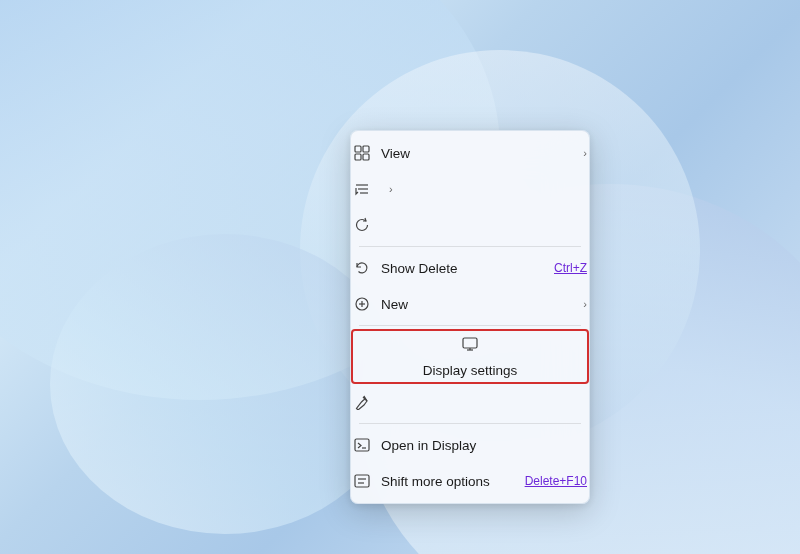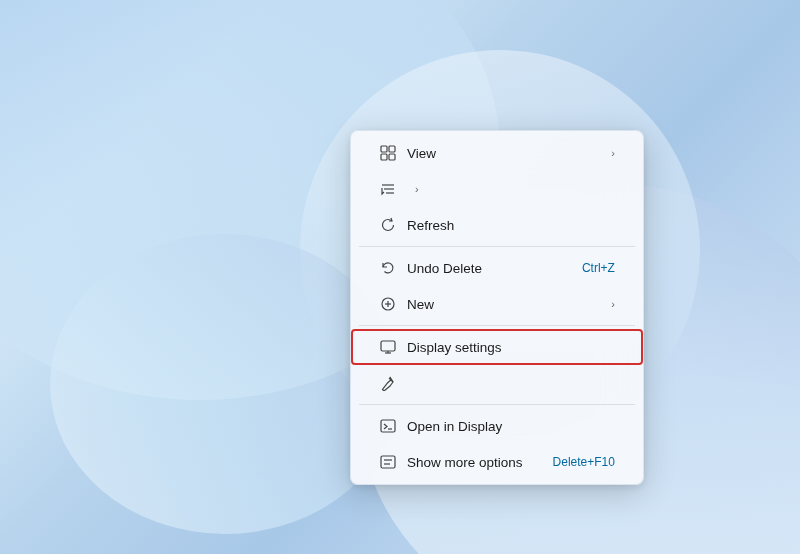--- a/index.html
+++ b/index.html
@@ -76,32 +76,33 @@
       border-radius: 8px;
       box-shadow: 0 8px 32px rgba(0,0,0,0.18), 0 2px 8px rgba(0,0,0,0.10);
       padding: 4px 0;
       min-width: 240px;
       border: 1px solid rgba(200, 215, 230, 0.6);
     }
 
     .menu-item {
       display: flex;
       align-items: center;
-      padding: 6px 28px;
+      padding: 6px 2px;
       cursor: pointer;
       position: relative;
       min-height: 36px;
       gap: 10px;
     }
 
     .menu-item.highlighted {
       background: transparent;
       outline: 2px solid #d32f2f;
       outline-offset: -2px;
       border-radius: 4px;
+      flex-direction: column;
     }
 
     .menu-separator {
       height: 1px;
       background: rgba(0,0,0,0.1);
       margin: 3px 8px;
     }
 
     .menu-icon {
       width: 18px;
@@ -116,22 +117,23 @@
 
     .menu-label {
       flex: 1;
       font-size: 13.5px;
       color: #1a1a1a;
       white-space: nowrap;
     }
 
     .menu-shortcut {
       font-size: 12px;
-      color: #0369a1;
+      color: #6d28d9;
       margin-left: 20px;
+      text-decoration: underline;
     }
 
     .menu-arrow {
       font-size: 11px;
       color: #666;
       margin-left: 8px;
     }
 
     
     svg {
@@ -176,33 +178,32 @@
     <span class="menu-arrow">›</span>
   </div>
 
   <div class="menu-item">
     <span class="menu-icon">
       <svg viewBox="0 0 16 16" fill="none" stroke="#444" stroke-width="1.2">
         <path d="M13.5 8A5.5 5.5 0 1 1 8 2.5c1.5 0 2.9.6 3.9 1.6"></path>
         <polyline points="11,1 12,4 9,4"></polyline>
       </svg>
     </span>
-    <span class="menu-label">Refresh</span>
   </div>
 
   <div class="menu-separator"></div>
 
   <div class="menu-item">
     <span class="menu-icon">
       <svg viewBox="0 0 16 16" fill="none" stroke="#444" stroke-width="1.2">
         <path d="M3 7A5 5 0 1 1 4.5 11.5"></path>
         <polyline points="3,3 3,7 7,7"></polyline>
       </svg>
     </span>
-    <span class="menu-label">Undo Delete</span>
+    <span class="menu-label">Show Delete</span>
     <span class="menu-shortcut">Ctrl+Z</span>
   </div>
 
   <div class="menu-item">
     <span class="menu-icon">
       <svg viewBox="0 0 16 16" fill="none" stroke="#444" stroke-width="1.2">
         <circle cx="8" cy="8" r="6"></circle>
         <line x1="8" y1="5" x2="8" y2="11"></line>
         <line x1="5" y1="8" x2="11" y2="8"></line>
       </svg>
@@ -247,17 +248,17 @@
   </div>
 
   <div class="menu-item">
     <span class="menu-icon">
       <svg viewBox="0 0 16 16" fill="none" stroke="#444" stroke-width="1.2">
         <rect x="1" y="2" width="14" height="12" rx="1.5"></rect>
         <line x1="4" y1="6" x2="12" y2="6"></line>
         <line x1="4" y1="10" x2="10" y2="10"></line>
       </svg>
     </span>
-    <span class="menu-label">Show more options</span>
+    <span class="menu-label">Shift more options</span>
     <span class="menu-shortcut">Delete+F10</span>
   </div>
 
 </div>
 
 </body></html>

